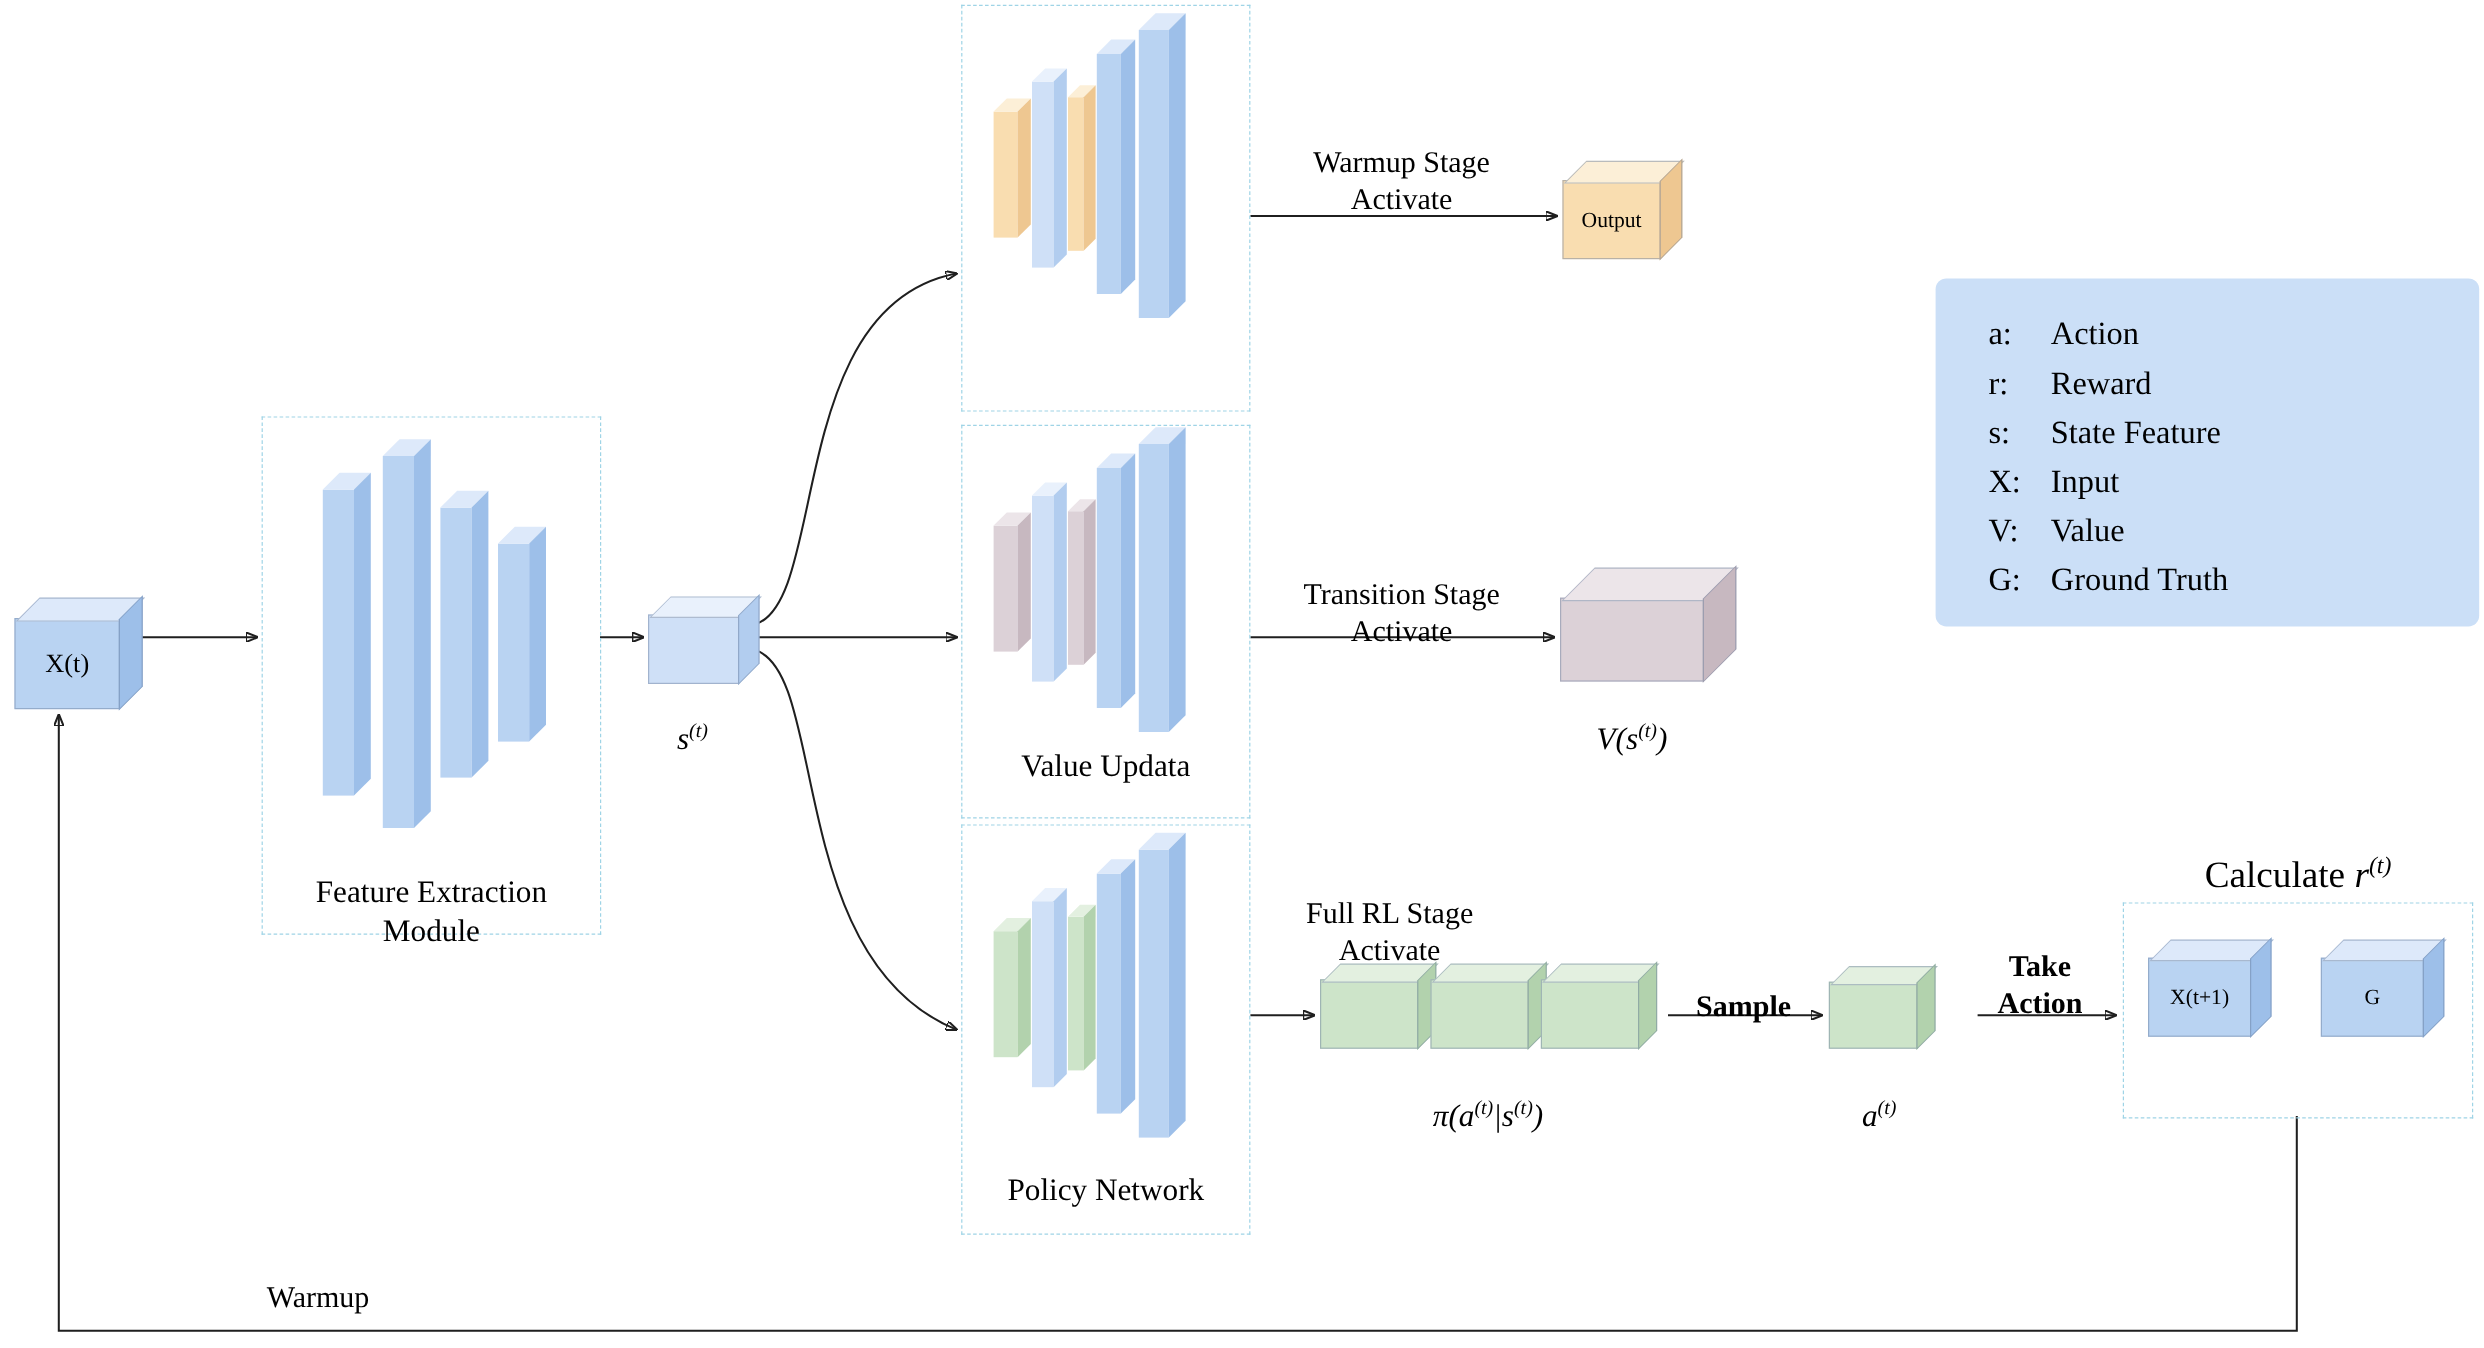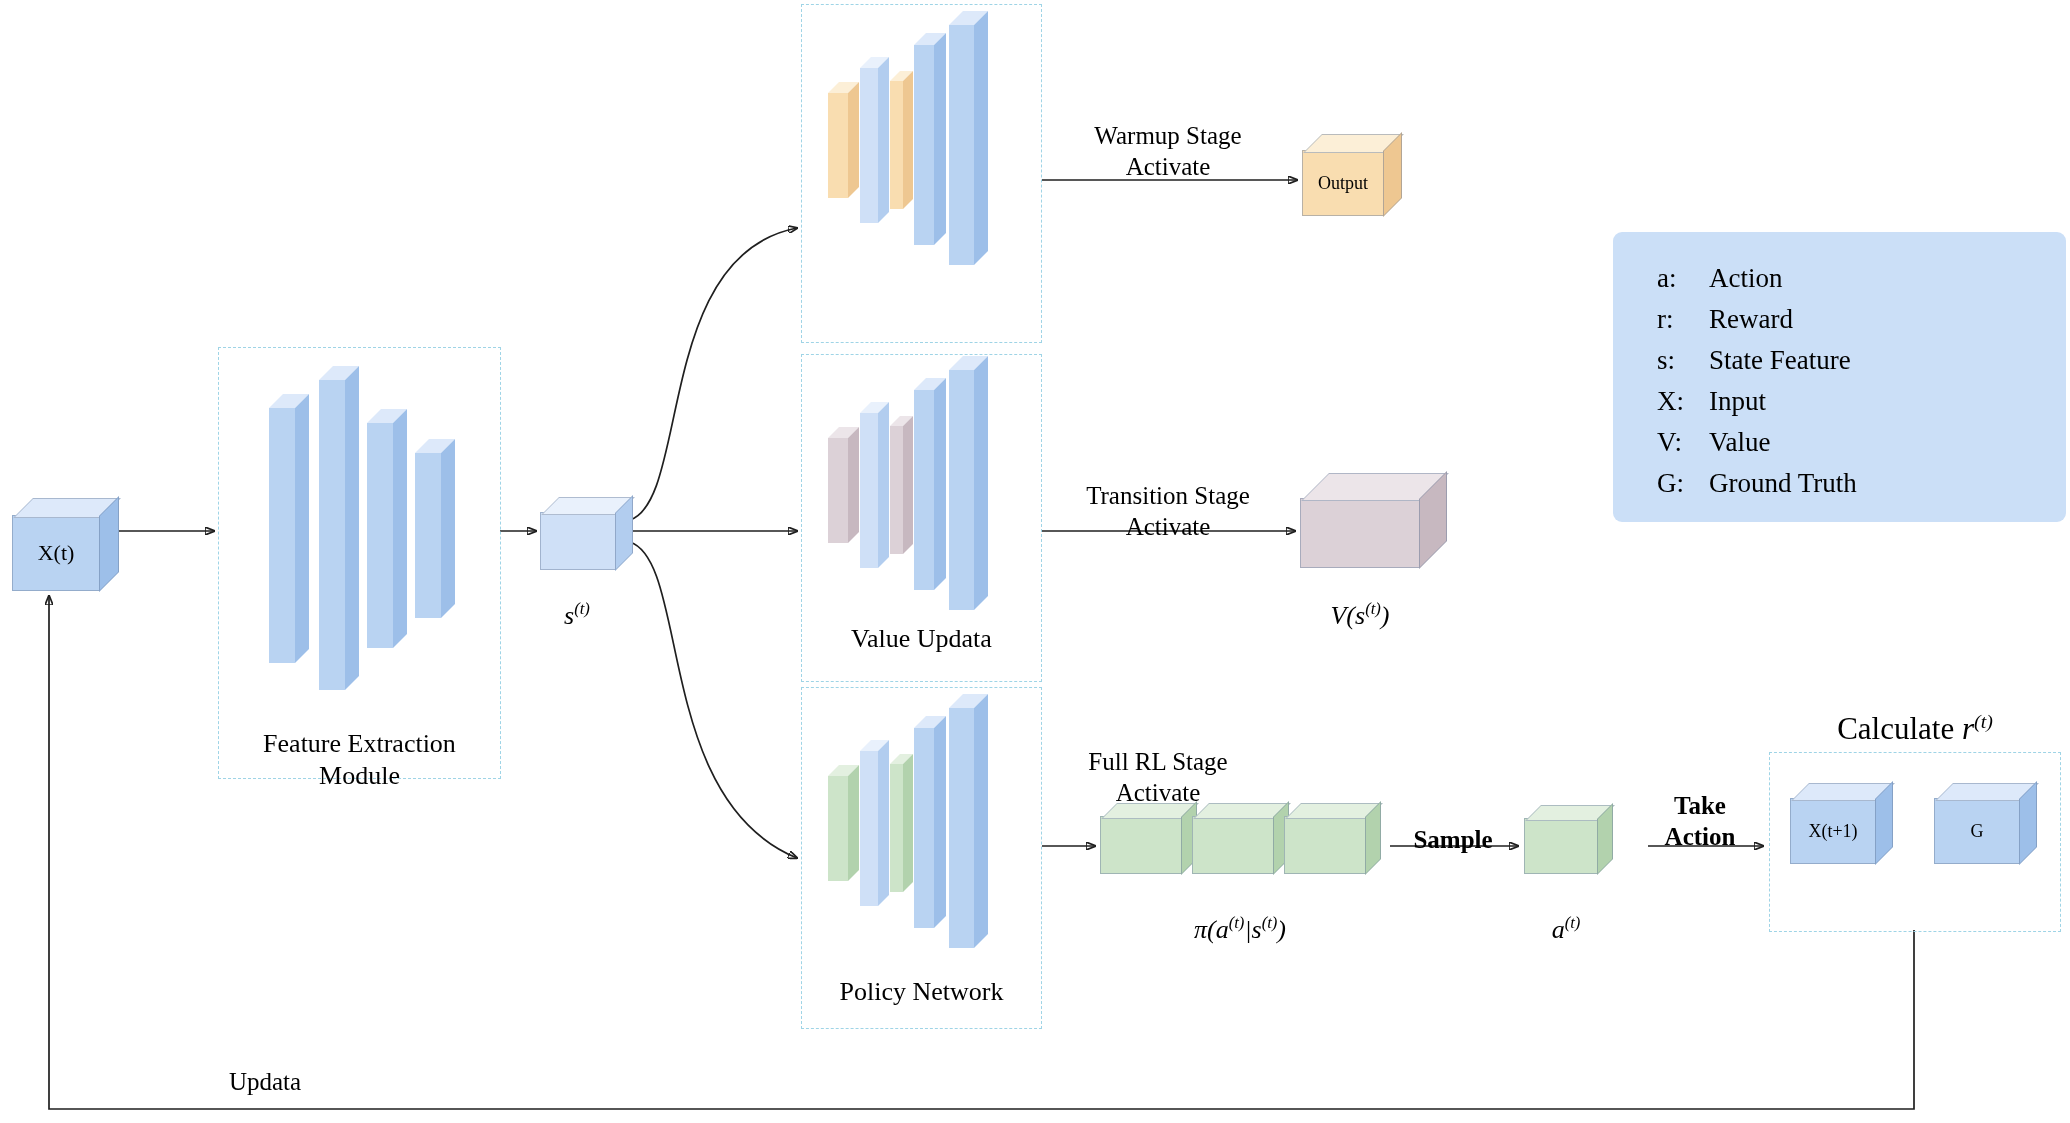--- a/index.html
+++ b/index.html
@@ -164,21 +164,21 @@
     <span>Calculate </span><span class="it">r</span><sup>(t)</sup>
   </div>
   <div class="dashed" style="left:1769px;top:752px;width:290px;height:178px;"></div>
   <div class="slab cube m-blue" style="--x:1790px;--y:798px;--w:84px;--h:64px;--d:16px;">
     <span class="cube-label small">X(t+1)</span>
   </div>
   <div class="slab cube m-blue" style="--x:1934px;--y:798px;--w:84px;--h:64px;--d:16px;">
     <span class="cube-label small">G</span>
   </div>
 
-  <div class="lbl" style="left:200px;top:1042px;width:130px;font-size:25px;">Updata</div>
+  <div class="lbl" style="left:200px;top:1042px;width:130px;font-size:25px;">Warmup</div>
 
   <div class="legend">
     <div class="legend-row">
       <span class="legend-key">a:</span>
       <span class="legend-val">Action</span>
     </div>
     <div class="legend-row">
       <span class="legend-key">r:</span>
       <span class="legend-val">Reward</span>
     </div>

